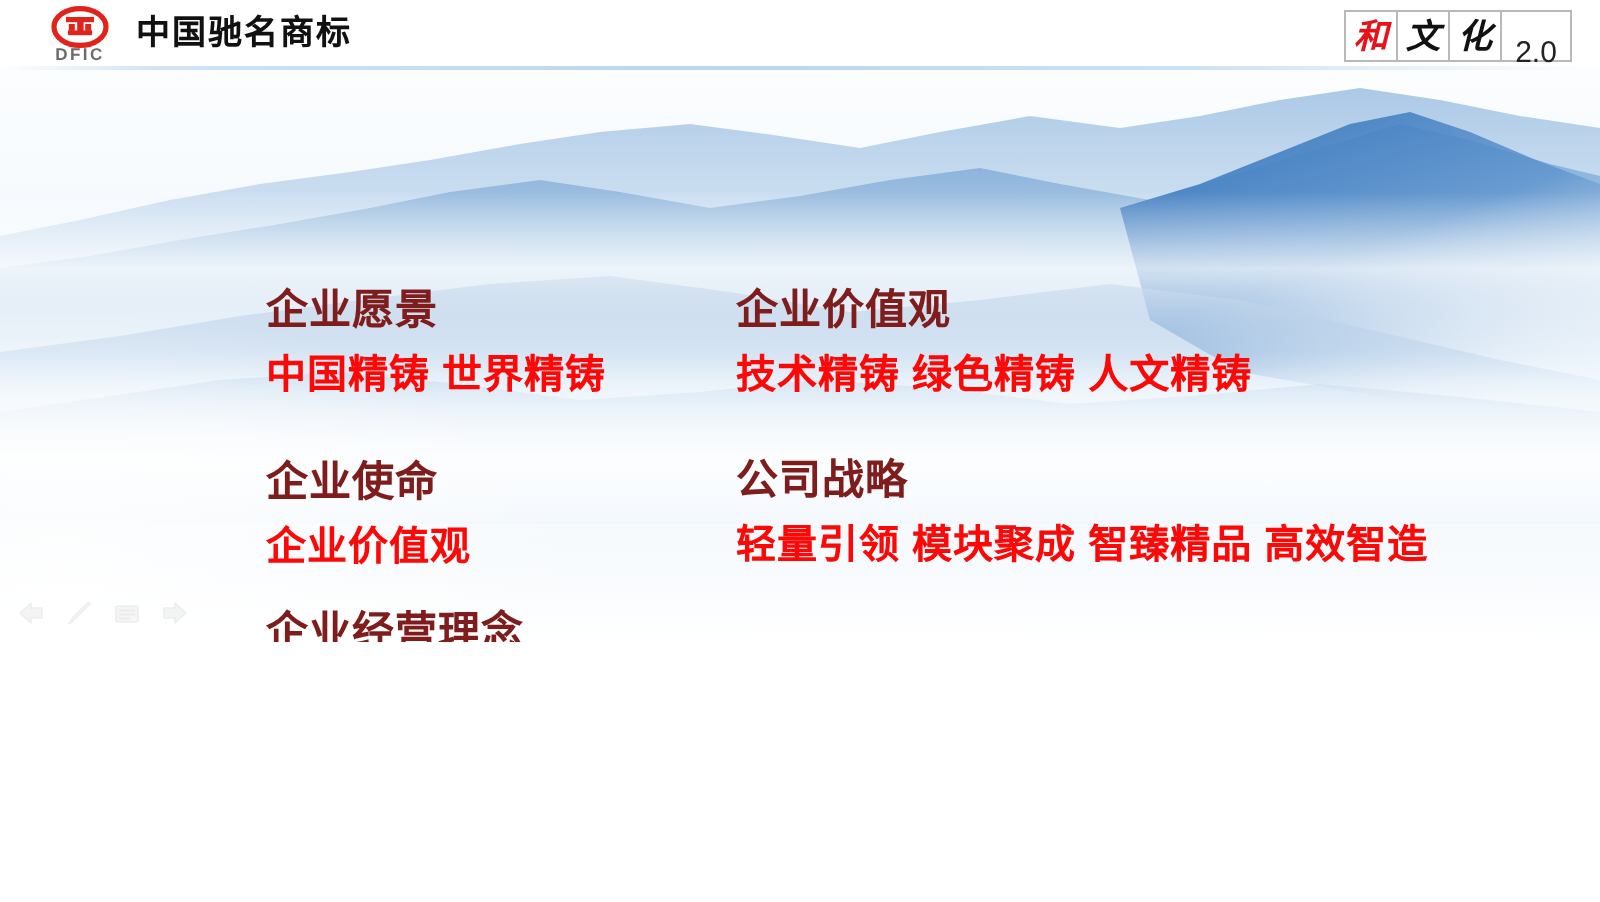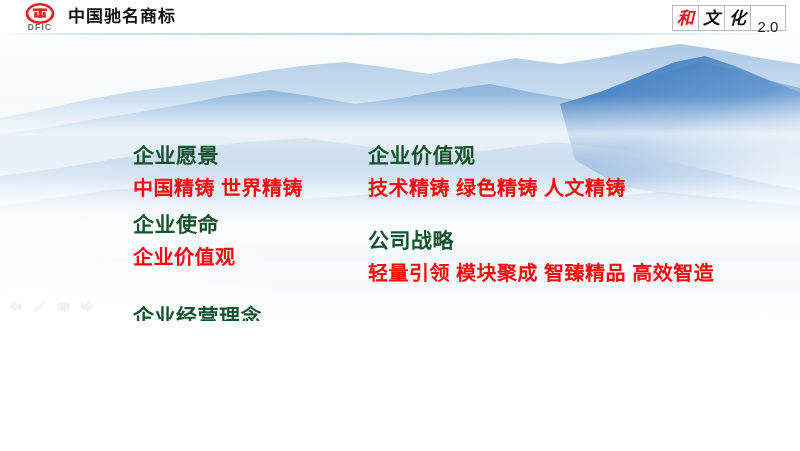--- a/index.html
+++ b/index.html
@@ -146,21 +146,21 @@
     left: 0; top: 0;
     width: 800px; height: 451px;
     z-index: 30;
     pointer-events: none;
   }
   .block { position: absolute; pointer-events: auto; }
 
   .b-head {
     font-size: 21px;
     font-weight: bold;
-    color: #14532d;
+    color: #7f1d1d;
     line-height: 28px;
     letter-spacing: .5px;
     white-space: nowrap;
     margin: 0 0 5px 0;
   }
   .b-body {
     font-size: 20px;
     font-weight: bold;
     color: #fc0806;
     line-height: 27px;
@@ -169,21 +169,21 @@
     margin: 0;
   }
   .b-body.plain {
     color: #3a3a3a;
     font-weight: normal;
     font-size: 20px;
   }
 
   
   #blk-vision   { left: 133px; top: 142px; }
-  #blk-mission  { left: 133px; top: 211px; }
+  #blk-mission  { left: 133px; top: 228px; }
   #blk-philo    { left: 133px; top: 303px; }
   
   #blk-values   { left: 368px; top: 142px; }
   #blk-strategy { left: 368px; top: 227px; }
 
   
   #pres-controls {
     position: absolute;
     left: 8px; bottom: 7px;
     display: flex;

